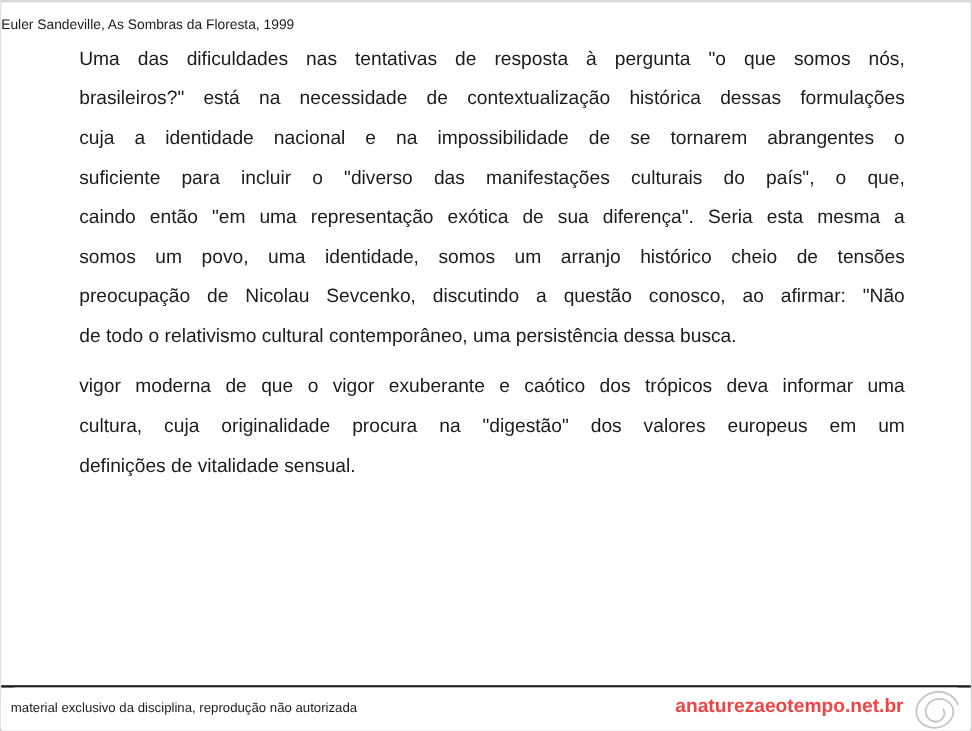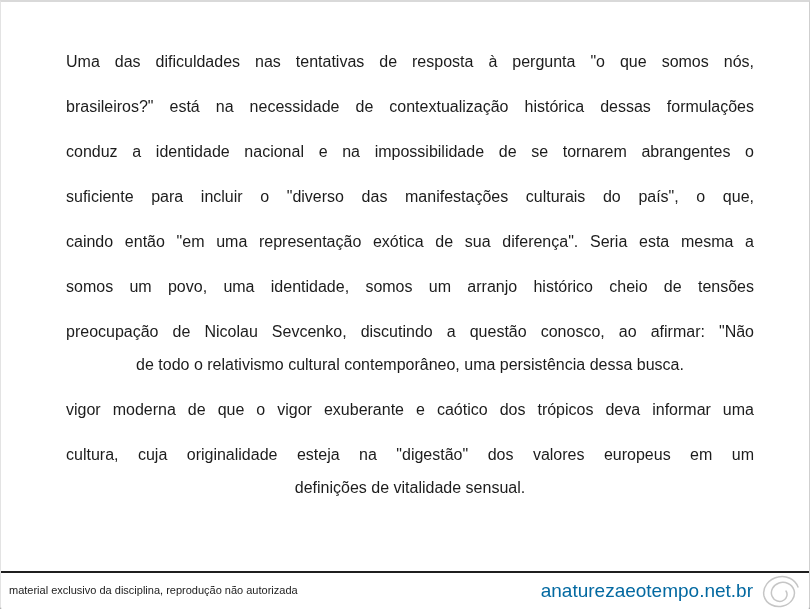--- a/index.html
+++ b/index.html
@@ -25,27 +25,26 @@
     left: 65px;
     top: 31px;
     width: 688px;
     color: #1c1c1c;
   }
   .paragraph { margin-bottom: 9px; }
   .line {
     font-size: 16px;
     line-height: 33px;
     white-space: nowrap;
-    text-align: center;
+    text-align: left;
   }
   .line.justify {
     white-space: normal;
     text-align: justify;
     text-align-last: justify;
-    margin-top: 12px;
   }
   .citation {
     font-size: 11.5px;
     line-height: 14px;
     margin-top: 12px;
     color: #1c1c1c;
   }
   .footer-rule {
     position: absolute;
     left: 0;
@@ -69,54 +68,56 @@
     position: absolute;
     left: 8px;
     top: 11px;
     font-size: 11px;
     color: #1c1c1c;
   }
   .footer-right {
     position: absolute;
     right: 56px;
     top: 7px;
-    font-size: 19px;
-    color: #0369a1;
+    font-size: 16px;
+    color: #ef4444;
+    font-weight: bold;
   }
   .footer-logo {
     position: absolute;
     right: 7px;
     top: 1px;
     width: 42px;
     height: 34px;
   }
 </style>
 </head>
 <body>
 
 <div class="page">
 
   <div class="body-text">
       <div class="paragraph">
         <div class="line justify">Uma das dificuldades nas tentativas de resposta à pergunta "o que somos nós,</div>
         <div class="line justify">brasileiros?" está na necessidade de contextualização histórica dessas formulações</div>
-        <div class="line justify">conduz a identidade nacional e na impossibilidade de se tornarem abrangentes o</div>
+        <div class="line justify">cuja a identidade nacional e na impossibilidade de se tornarem abrangentes o</div>
         <div class="line justify">suficiente  para incluir o "diverso das manifestações culturais do país", o que,</div>
         <div class="line justify">caindo então "em uma representação exótica de sua diferença". Seria esta mesma a</div>
         <div class="line justify">somos um povo, uma identidade, somos um arranjo histórico cheio de tensões</div>
         <div class="line justify">preocupação de Nicolau Sevcenko, discutindo a questão conosco, ao afirmar: "Não</div>
         <div class="line">de todo o relativismo cultural contemporâneo, uma persistência dessa busca.</div>
       </div>
       <div class="paragraph">
         <div class="line justify">vigor moderna de que o vigor exuberante e caótico dos trópicos deva informar uma</div>
-        <div class="line justify">cultura, cuja originalidade esteja na "digestão" dos valores europeus em um</div>
+        <div class="line justify">cultura, cuja originalidade procura na "digestão" dos valores europeus em um</div>
         <div class="line">definições de vitalidade sensual.</div>
       </div>
     </div>
 
+  <div class="citation">Euler Sandeville, As Sombras da Floresta, 1999</div>
 
   <div class="footer-rule"></div>
 
   <div class="footer">
     <span class="footer-left">material exclusivo da disciplina, reprodução não autorizada</span>
     <span class="footer-right">anaturezaeotempo.net.br</span>
     <span class="footer-logo">
       <svg width="42" height="34" viewBox="0 0 42 34">
         <path d="M 38 13 C 35 5 26 1 18 3 C 9 5 2 13 4 22 C 6 30 15 34 23 32 C 31 30 36 23 34 16 C 32 10 25 7 19 9 C 13 11 10 17 12 22 C 14 27 20 29 24 26 C 27 24 28 20 26 17" fill="none" stroke="#c6c6c6" stroke-width="1.5" stroke-linecap="round"></path>
       </svg>

